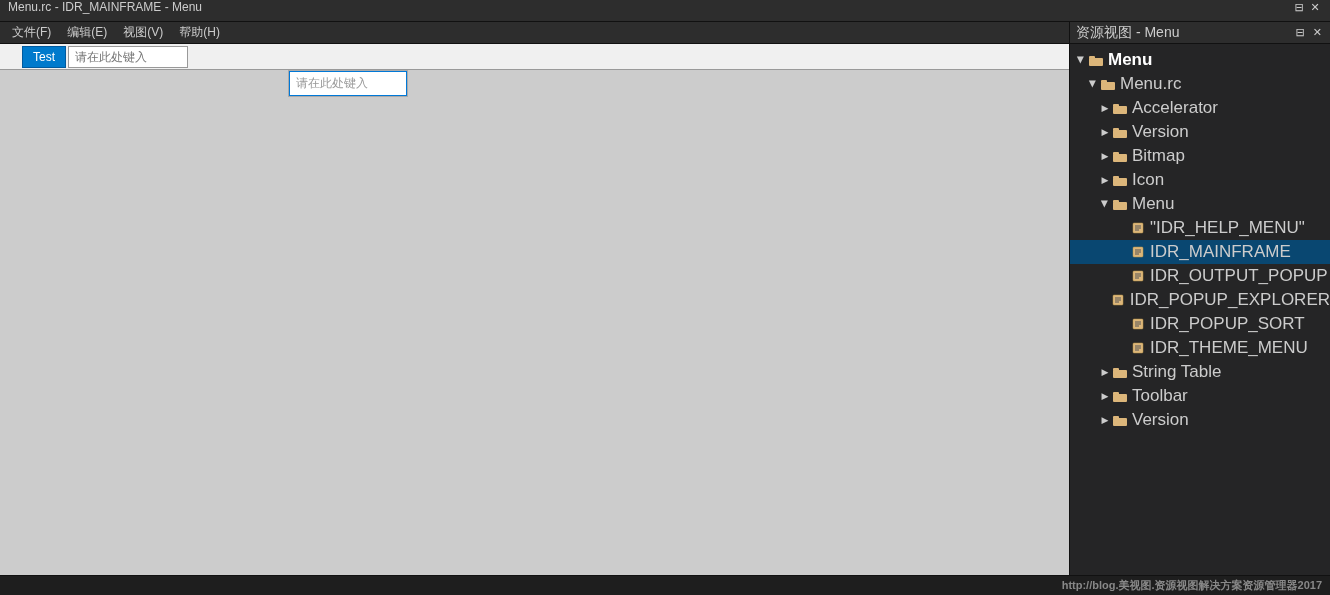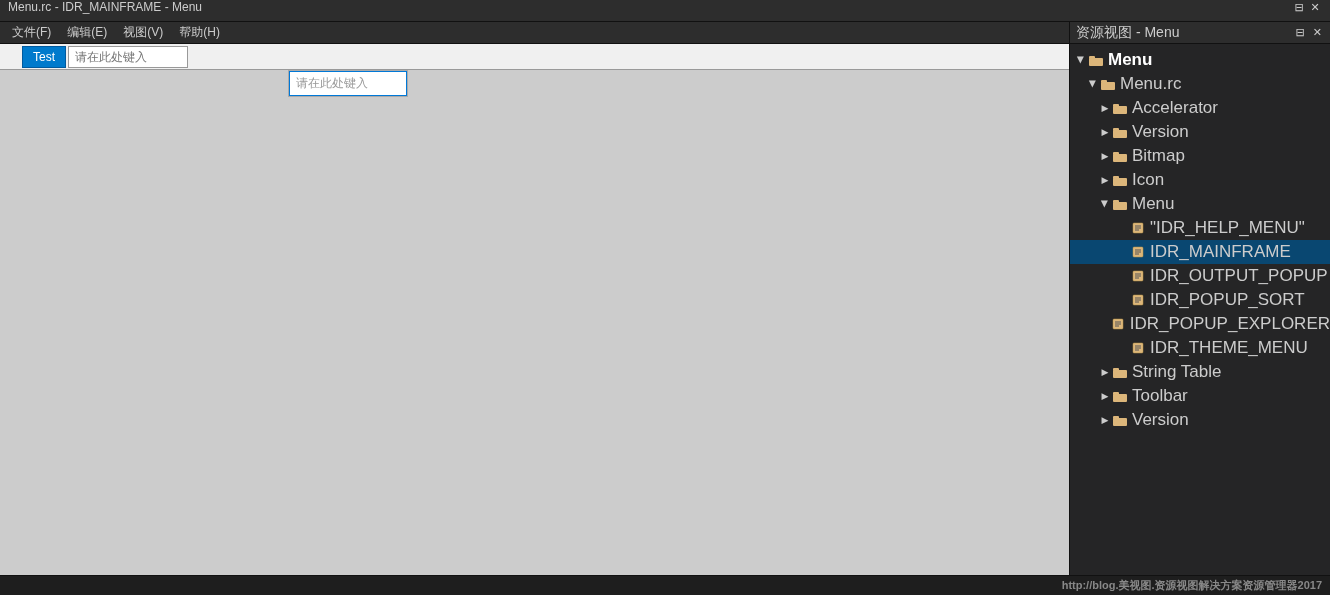--- a/index.html
+++ b/index.html
@@ -447,35 +447,35 @@
         <span class="tree-indent" style="width:46px"></span>
         <span class="tree-arrow none">▶</span>
         <span class="file-icon">
           <svg width="12" height="12" viewBox="0 0 12 12">
               <rect x="1" y="1" width="10" height="10" rx="1" fill="#dcb67a" stroke="#b8944a" stroke-width="0.5"></rect>
               <line x1="3" y1="4" x2="9" y2="4" stroke="#555" stroke-width="1"></line>
               <line x1="3" y1="6" x2="9" y2="6" stroke="#555" stroke-width="1"></line>
               <line x1="3" y1="8" x2="7" y2="8" stroke="#555" stroke-width="1"></line>
             </svg>
         </span>
-        <span class="tree-label">IDR_POPUP_SORT</span>
+        <span class="tree-label">IDR_POPUP_EXPLORER</span>
       </div>
 
       <div class="tree-item">
         <span class="tree-indent" style="width:46px"></span>
         <span class="tree-arrow none">▶</span>
         <span class="file-icon">
           <svg width="12" height="12" viewBox="0 0 12 12">
               <rect x="1" y="1" width="10" height="10" rx="1" fill="#dcb67a" stroke="#b8944a" stroke-width="0.5"></rect>
               <line x1="3" y1="4" x2="9" y2="4" stroke="#555" stroke-width="1"></line>
               <line x1="3" y1="6" x2="9" y2="6" stroke="#555" stroke-width="1"></line>
               <line x1="3" y1="8" x2="7" y2="8" stroke="#555" stroke-width="1"></line>
             </svg>
         </span>
-        <span class="tree-label">IDR_POPUP_EXPLORER</span>
+        <span class="tree-label">IDR_POPUP_SORT</span>
       </div>
 
       <div class="tree-item">
         <span class="tree-indent" style="width:46px"></span>
         <span class="tree-arrow none">▶</span>
         <span class="file-icon">
           <svg width="12" height="12" viewBox="0 0 12 12">
               <rect x="1" y="1" width="10" height="10" rx="1" fill="#dcb67a" stroke="#b8944a" stroke-width="0.5"></rect>
               <line x1="3" y1="4" x2="9" y2="4" stroke="#555" stroke-width="1"></line>
               <line x1="3" y1="6" x2="9" y2="6" stroke="#555" stroke-width="1"></line>

